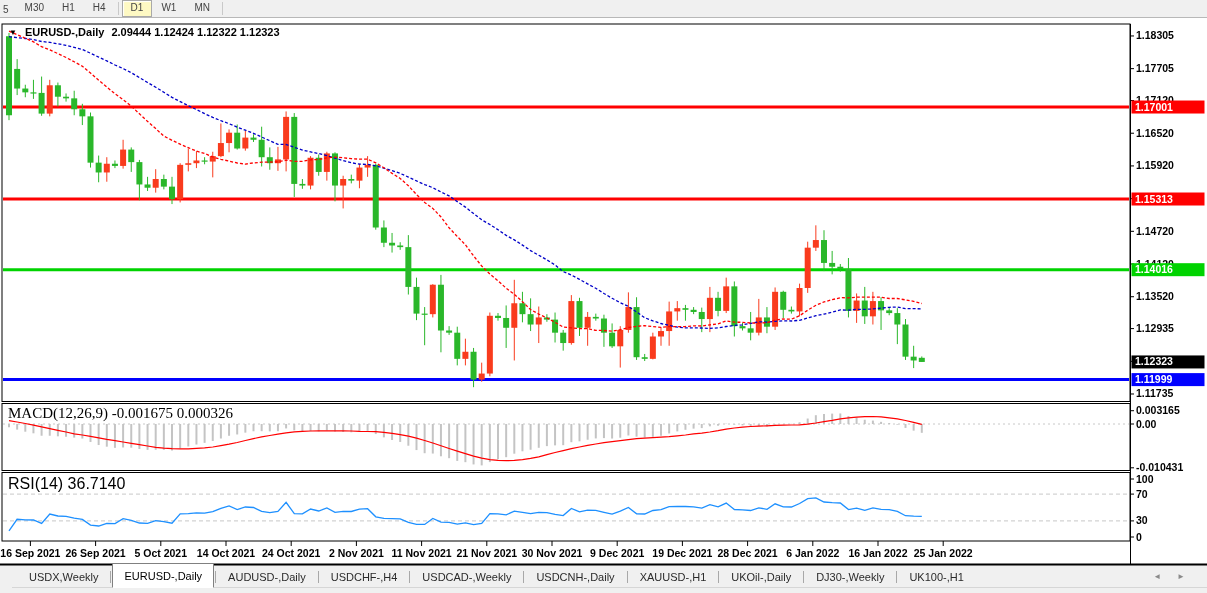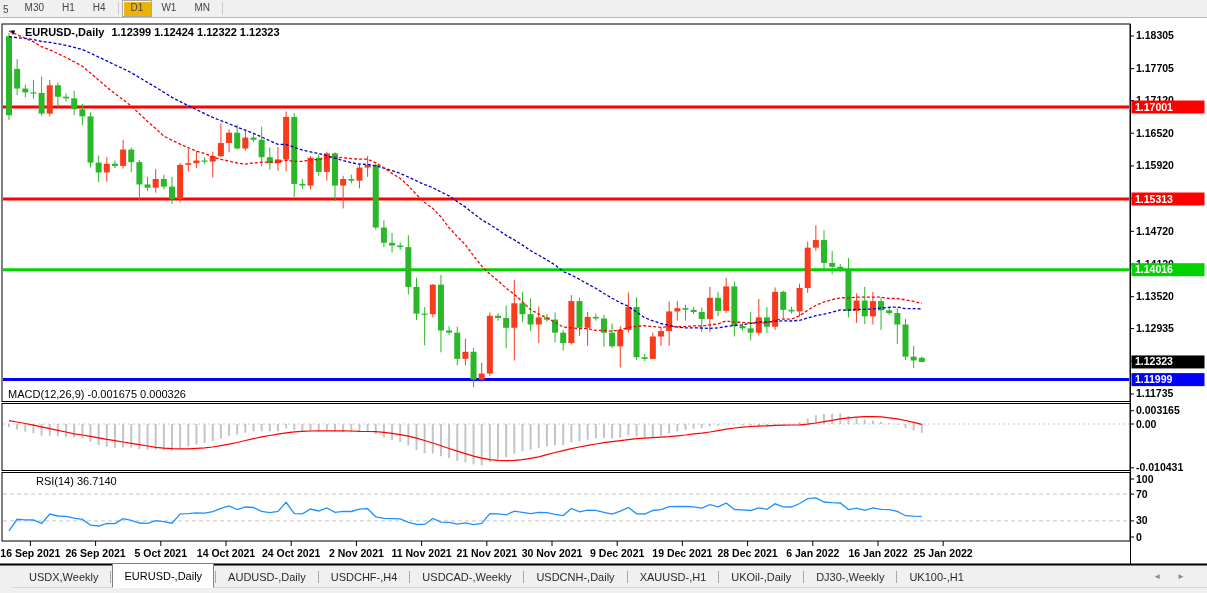--- a/index.html
+++ b/index.html
@@ -4,28 +4,28 @@
 <style>
   html,body{margin:0;padding:0;background:#d4d0c8;}
   #app{position:relative;width:1207px;height:593px;background:#f0f0f0;overflow:hidden;
        font-family:"Liberation Sans",sans-serif;-webkit-font-smoothing:antialiased;}
   
   #toolbar{position:absolute;left:0;top:0;width:1207px;height:17px;background:#f0f0f0;
            border-bottom:1px solid #b8b8b8;display:flex;align-items:stretch;z-index:3;}
   .tfbtn{font-size:10px;color:#444;padding:1px 8px 4px 8px;display:flex;align-items:center;
          border:1px solid transparent;background:transparent;cursor:default;}
   .tfbtn.cut{padding:1px 6px 0 2px;}
-  .tfbtn.active{background:#eab308;border:1px solid #a9a9a9;box-shadow:inset 1px 1px 1px #ffffff;}
+  .tfbtn.active{background:#fef9c3;border:1px solid #a9a9a9;box-shadow:inset 1px 1px 1px #ffffff;}
   .vsep{width:1px;background:#c9c9c9;margin:2px 3px;}
   
   .ovl{position:absolute;z-index:2;white-space:nowrap;color:#000;}
   #titlebar{left:9px;top:26px;font-size:11px;font-weight:600;display:flex;gap:7px;align-items:center;}
   #titlebar .dd{font-size:8px;margin-right:1px;}
-  #macdlabel{left:8px;top:388px;font-size:11px;}
-  #rsilabel{left:8px;top:475px;font-size:11px;margin-left:28px;}
+  #macdlabel{left:8px;top:405px;font-size:15px;font-family:Liberation Serif, serif;}
+  #rsilabel{left:8px;top:475px;font-size:16px;}
   
   #chartsvg{position:absolute;left:0;top:0;z-index:1;}
   
   #tabbar{position:absolute;left:12px;top:566px;width:1207px;height:27px;background:#f0f0f0;z-index:3;}
   #tabrow{display:flex;align-items:flex-end;height:21px;border-bottom:1px solid #d6d6d6;padding-left:6px;}
   .tab{font-size:11px;color:#2a2a2a;padding:3px 11px 3px 11px;background:transparent;cursor:default;
        display:flex;align-items:center;height:15px;}
   .tab.active{background:#ffffff;border:1px solid #808080;border-bottom:1px solid #ffffff;
               height:17px;margin-bottom:-1px;font-weight:400;color:#000;}
   .tabsep{width:1px;height:12px;background:#a8a8a8;margin:0 1px 4px 1px;}
@@ -45,21 +45,21 @@
       <div class="vsep"></div>
       <div class="tfbtn active">D1</div>
       <div class="tfbtn">W1</div>
       <div class="tfbtn">MN</div>
       <div class="vsep"></div>
     </div>
 
   <div class="ovl" id="titlebar">
     <span class="dd">▼</span>
     <span>EURUSD-,Daily</span>
-    <span>1.12399 1.12424 1.12322 1.12323</span>
+    <span>2.09444 1.12424 1.12322 1.12323</span>
   </div>
 
   <div class="ovl" id="macdlabel">
     <span>MACD(12,26,9)</span>&nbsp;<span>-0.001675 0.000326</span>
   </div>
 
   <div class="ovl" id="rsilabel">
     <span>RSI(14)</span>&nbsp;<span>36.7140</span>
   </div>
 

